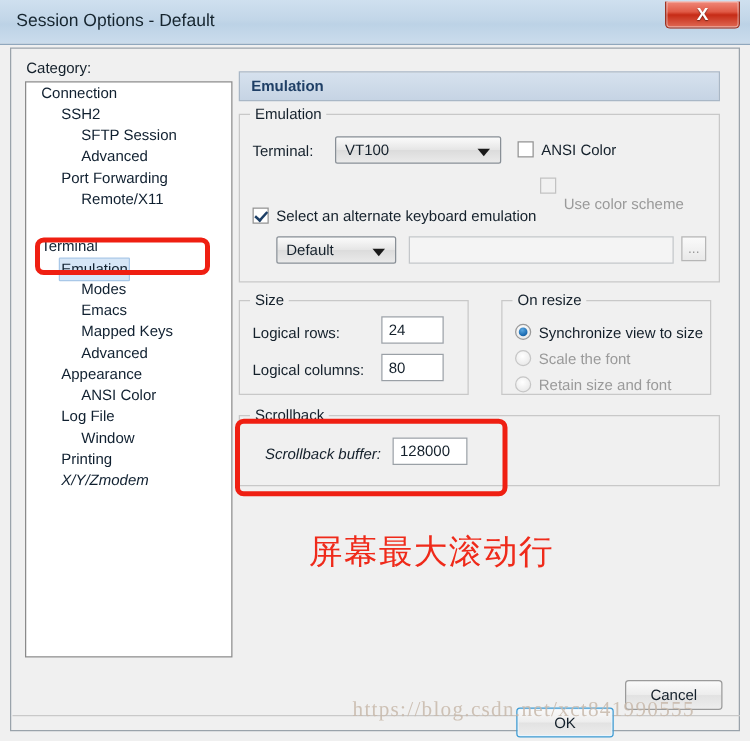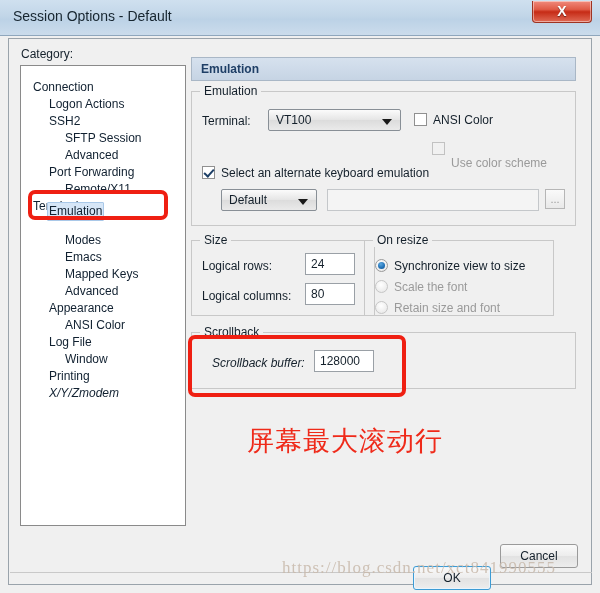--- a/index.html
+++ b/index.html
@@ -104,21 +104,21 @@
   .tree-item {
     position: relative;
     height: 17px;
     line-height: 17px;
     font-size: 12px;
     color: #102030;
     white-space: nowrap;
   }
   .tree-item .lbl {
     display: inline-block;
-    padding: 13px 2px;
+    padding: 0 2px;
   }
   .tree-item.selected .lbl {
     background: #d6e6f7;
     border: 1px solid #a9c8e8;
     padding: 0 1px;
     border-radius: 1px;
   }
 
   
   .panel-header {
@@ -334,27 +334,26 @@
       <div class="x">X</div>
     </div>
   </div>
 
   <div class="dialog-body">
 
     <div class="category-label">Category:</div>
 
     <div class="tree" id="tree-host">
         <div class="tree-item expanded" style="padding-left: 10px;"><span class="lbl">Connection</span></div>
-        <div class="tree-item" style="padding-left: 26px;"><span class="lbl">Logon Actions</span></div>
         <div class="tree-item expanded" style="padding-left: 26px;"><span class="lbl">SSH2</span></div>
         <div class="tree-item" style="padding-left: 42px;"><span class="lbl">SFTP Session</span></div>
         <div class="tree-item" style="padding-left: 42px;"><span class="lbl">Advanced</span></div>
         <div class="tree-item expanded" style="padding-left: 26px;"><span class="lbl">Port Forwarding</span></div>
         <div class="tree-item" style="padding-left: 42px;"><span class="lbl">Remote/X11</span></div>
-        <div class="tree-item expanded" style="padding-left: 10px;"><span class="lbl">Terminal</span></div>
+        <div class="tree-item expanded" style="padding-left: 10px; margin-top: 21px;"><span class="lbl">Terminal</span></div>
         <div class="tree-item expanded selected" style="padding-left: 26px;"><span class="lbl">Emulation</span></div>
         <div class="tree-item" style="padding-left: 42px;"><span class="lbl">Modes</span></div>
         <div class="tree-item" style="padding-left: 42px;"><span class="lbl">Emacs</span></div>
         <div class="tree-item" style="padding-left: 42px;"><span class="lbl">Mapped Keys</span></div>
         <div class="tree-item" style="padding-left: 42px;"><span class="lbl">Advanced</span></div>
         <div class="tree-item expanded" style="padding-left: 26px;"><span class="lbl">Appearance</span></div>
         <div class="tree-item" style="padding-left: 42px;"><span class="lbl">ANSI Color</span></div>
         <div class="tree-item" style="padding-left: 26px;"><span class="lbl">Log File</span></div>
         <div class="tree-item" style="padding-left: 42px;"><span class="lbl">Window</span></div>
         <div class="tree-item" style="padding-left: 26px;"><span class="lbl">Printing</span></div>
@@ -403,21 +402,21 @@
       <div class="field" style="left:113px; top:12px; width:50px; height:22px;">
         <div class="ftext">24</div>
       </div>
 
       <div class="lab" style="left:10px; top:48px;">Logical columns:</div>
       <div class="field" style="left:113px; top:42px; width:50px; height:22px;">
         <div class="ftext">80</div>
       </div>
     </div>
 
-    <div class="group" style="left:355px; top:201px; width:190px; height:76px;">
+    <div class="group" style="left:392px; top:201px; width:168px; height:76px;">
       <div class="gtitle">On resize</div>
       <div id="resize-host">
           <div class="radio selected" style="left: 10px; top: 18px;"></div>
           <div class="lab" style="left: 29px; top: 18px;">Synchronize view to size</div>
           <div class="radio disabled" style="left: 10px; top: 39px;"></div>
           <div class="lab disabled" style="left: 29px; top: 39px; text-align: right;">Scale the font</div>
           <div class="radio disabled" style="left: 10px; top: 60px;"></div>
           <div class="lab disabled" style="left: 29px; top: 60px;">Retain size and font</div>
         </div>
     </div>

